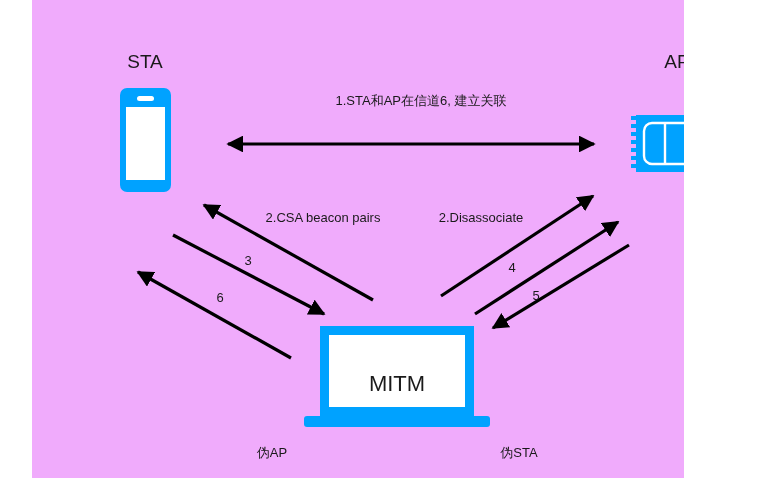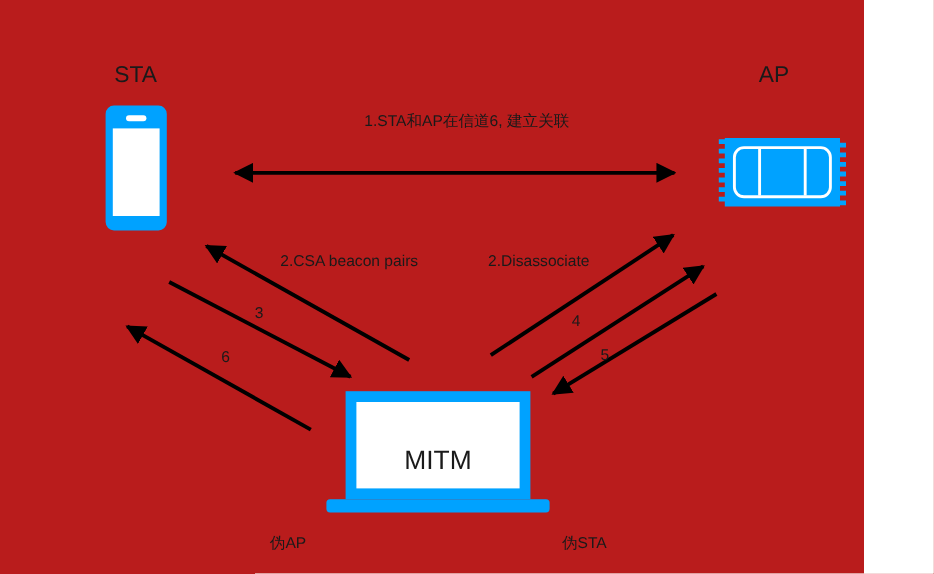--- a/index.html
+++ b/index.html
@@ -5,24 +5,25 @@
   html, body {
     margin: 0;
     padding: 0;
     background: #ffffff;
   }
   body {
     font-family: "Liberation Sans", "DejaVu Sans", sans-serif;
   }
   #canvas {
     position: relative;
-    width: 720px;
+    width: 652px;
     height: 478px;
-    background: #b91c1c;
+    background: #f0abfc;
     overflow: hidden;
+    margin-left: 32px;
   }
   #diagram {
     position: absolute;
     top: 0;
     left: 0;
     width: 778px;
     height: 478px;
   }
   .node-label {
     font-size: 19px;

